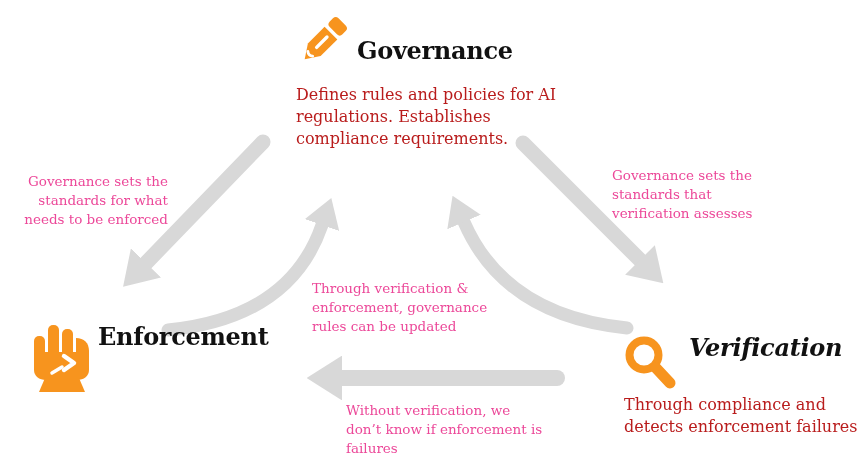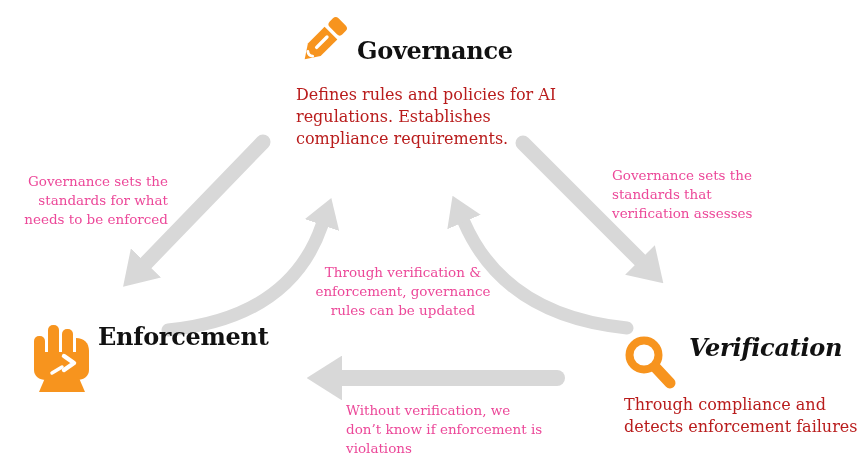--- a/index.html
+++ b/index.html
@@ -88,21 +88,21 @@
 detects enforcement failures</div>
 
   <div class="small-label" style="left:22px; top:172px; width:146px; text-align:right;">Governance sets the
 standards for what
 needs to be enforced</div>
 
   <div class="small-label" style="left:612px; top:166px; width:175px; text-align:left;">Governance sets the
 standards that
 verification assesses</div>
 
-  <div class="small-label" style="left:312px; top:263px; width:182px; text-align:center;">Through verification &amp;
+  <div class="small-label" style="left:312px; top:279px; width:182px; text-align:left;">Through verification &amp;
 enforcement, governance
 rules can be updated</div>
 
   <div class="small-label" style="left:346px; top:401px; width:215px; text-align:left;">Without verification, we
 don’t know if enforcement is
-violations</div>
+failures</div>
 
 </div>
 
 </body></html>

